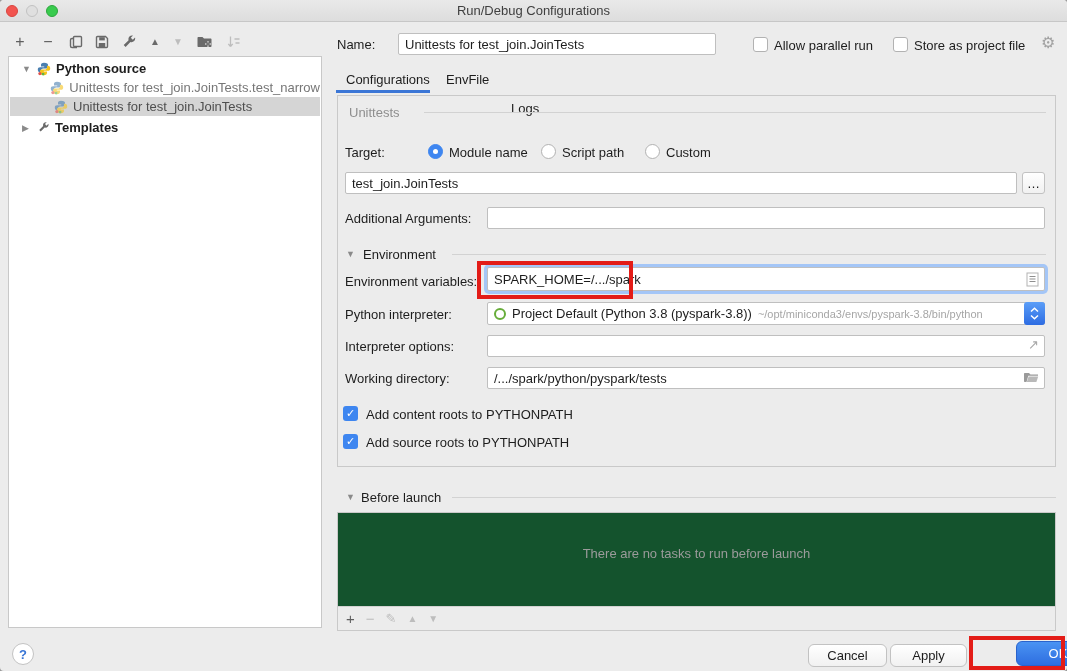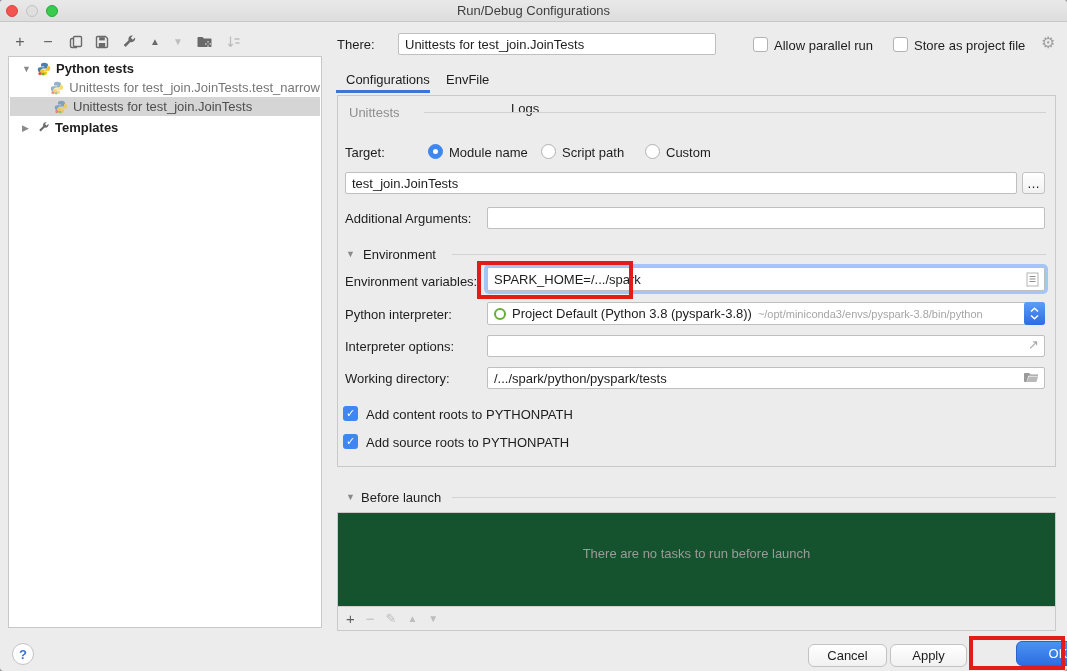--- a/index.html
+++ b/index.html
@@ -118,21 +118,21 @@
       <span style="width:12px;"></span>
         <span class="chev">▼</span>
       <span class="icn" style="margin-right:5px;">
         <svg width="14" height="14" viewBox="0 0 14 14">
             <path fill="#4a7fb0" d="M7 .8C4.7.8 4 1.8 4 3v1.4h3.2v.8H3.1C1.6 5.2.8 6 .8 7.6c0 1.6.7 2.6 2.2 2.6h1V8.6c0-1.2 1-2.1 2.2-2.1h3C10.3 6.5 11 5.7 11 4.6V3c0-1.2-.9-2.2-4-2.2z"></path>
             <path fill="#f5c31d" d="M7 13.2c2.3 0 3-1 3-2.2V9.6H6.8v-.8h4.1c1.5 0 2.3-.8 2.3-2.4 0-1.6-.7-2.6-2.2-2.6h-1v1.6c0 1.2-1 2.1-2.2 2.1h-3C3.7 7.5 3 8.3 3 9.4V11c0 1.2.9 2.2 4 2.2z"></path>
             <circle cx="2.9" cy="11.6" r="1.6" fill="#e0524d"></circle>
             <circle cx="6.1" cy="12.1" r="1.4" fill="#5fb348"></circle>
           </svg>
       </span>
-      <span class="bold">Python tests</span>
+      <span class="bold">Python source</span>
     </div>
     <div class="trow" style="top:21px;">
       <span style="width:44px;"></span>
       <span class="icn" style="margin-right:5px;opacity:.6;">
         <svg width="14" height="14" viewBox="0 0 14 14">
             <path fill="#4a7fb0" d="M7 .8C4.7.8 4 1.8 4 3v1.4h3.2v.8H3.1C1.6 5.2.8 6 .8 7.6c0 1.6.7 2.6 2.2 2.6h1V8.6c0-1.2 1-2.1 2.2-2.1h3C10.3 6.5 11 5.7 11 4.6V3c0-1.2-.9-2.2-4-2.2z"></path>
             <path fill="#f5c31d" d="M7 13.2c2.3 0 3-1 3-2.2V9.6H6.8v-.8h4.1c1.5 0 2.3-.8 2.3-2.4 0-1.6-.7-2.6-2.2-2.6h-1v1.6c0 1.2-1 2.1-2.2 2.1h-3C3.7 7.5 3 8.3 3 9.4V11c0 1.2.9 2.2 4 2.2z"></path>
             <circle cx="2.9" cy="11.6" r="1.6" fill="#e0524d"></circle>
             <circle cx="6.1" cy="12.1" r="1.4" fill="#5fb348"></circle>
           </svg>
@@ -156,21 +156,21 @@
         <span class="chev">▶</span>
       <span class="icn" style="margin-right:5px;">
         <svg width="13" height="13" viewBox="0 0 16 16">
             <path fill="#6a6a6a" d="M14.2 4.6c0 2-1.6 3.6-3.6 3.6-.4 0-.8-.1-1.2-.2l-4.8 4.9-1.9-1.9 4.9-4.8c-.1-.4-.2-.8-.2-1.2 0-2 1.6-3.6 3.6-3.6.4 0 .7 0 1 .1L9.8 3.7l2 2 2.2-2.2c.1.3.2.7.2 1.1z"></path>
           </svg>
       </span>
       <span class="bold">Templates</span>
     </div>
   </div>
 
-  <div class="abs label" style="left:337px;top:37px;">There:</div>
+  <div class="abs label" style="left:337px;top:37px;">Name:</div>
   <input class="abs field" style="left: 398px; top: 33px; width: 318px; height: 22px;" value="Unittests for test_join.JoinTests">
   <div class="abs cb off" style="left:753px;top:37px;"></div>
   <div class="abs label" style="left:774px;top:38px;">Allow parallel run</div>
   <div class="abs cb off" style="left:893px;top:37px;"></div>
   <div class="abs label" style="left:914px;top:38px;">Store as project file</div>
   <div class="abs" style="left:1041px;top:33px;font-size:16px;color:#a2a2a2;"><span>⚙</span></div>
 
   <div class="abs tab" style="left:346px;top:72px;">Configurations</div>
   <div class="abs tab" style="left:446px;top:72px;">EnvFile</div>
   <div class="abs tab" style="left:511px;top:72px;margin-top:29px;">Logs</div>

